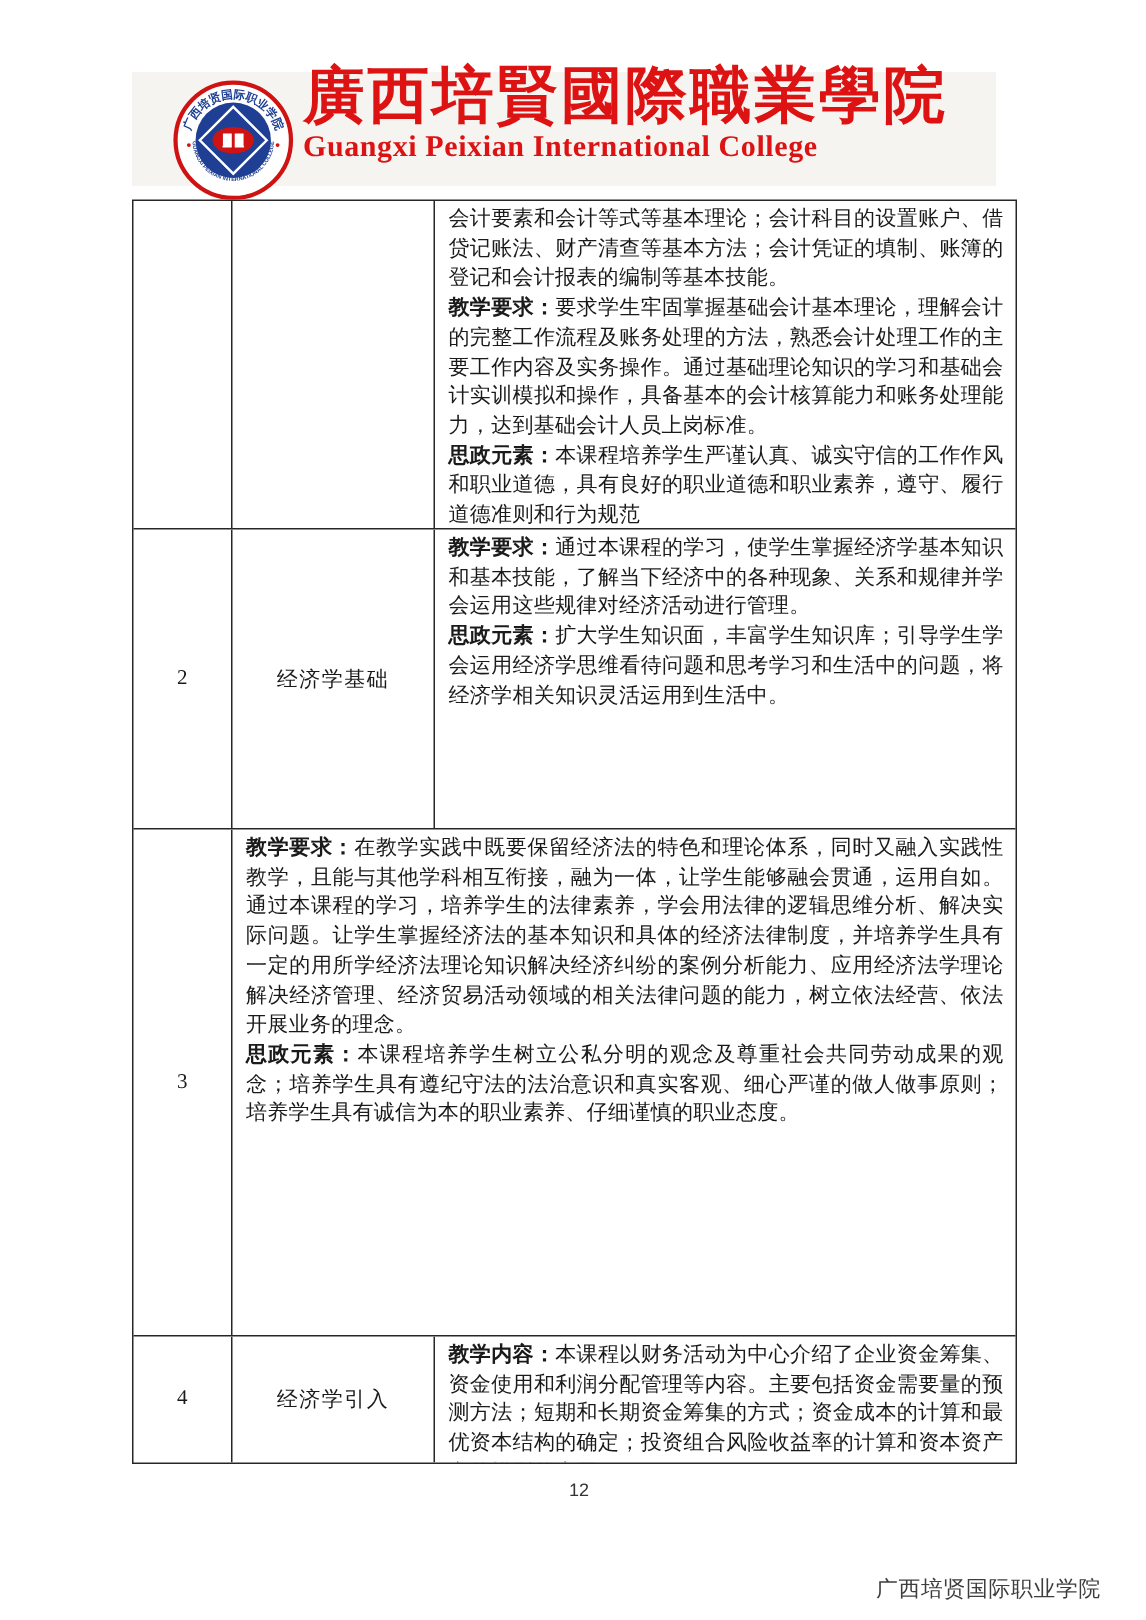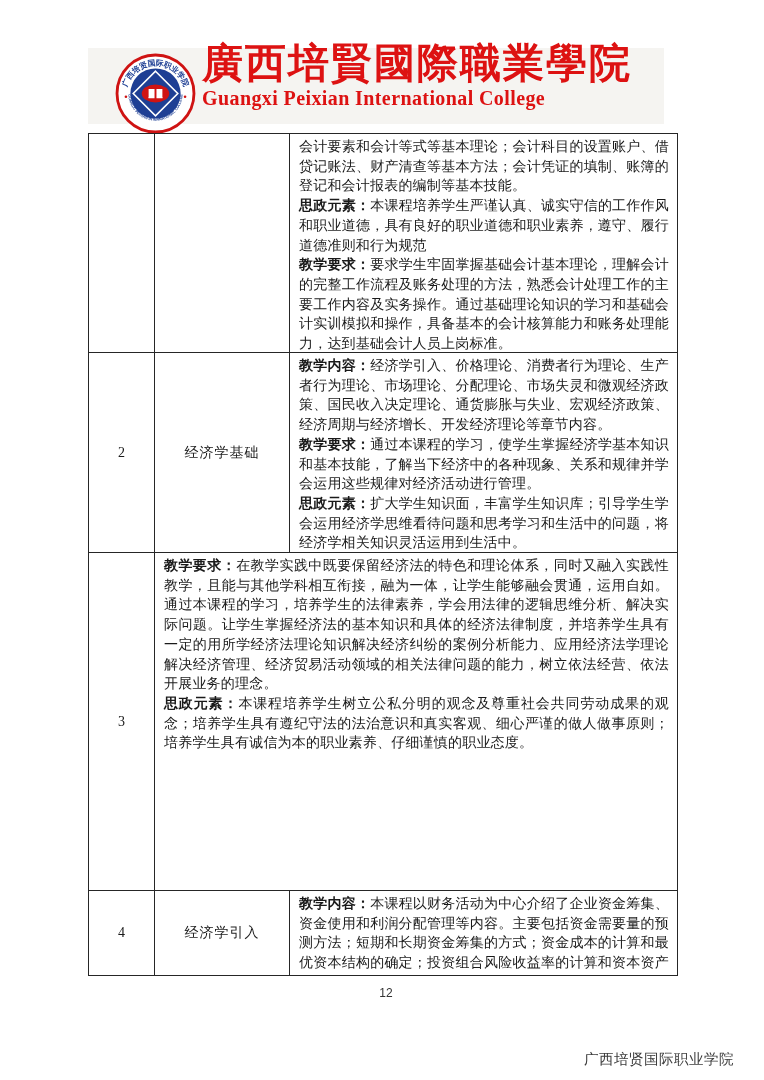--- a/index.html
+++ b/index.html
@@ -97,30 +97,29 @@
     <div class="title-en">Guangxi Peixian International College</div>
   </div>
 
   <div class="course-table">
 
     <div class="trow r1">
       <div class="cell-num"></div>
       <div class="cell-course"></div>
       <div class="cell-content">
         <p><b></b><span>会计要素和会计等式等基本理论；会计科目的设置账户、借贷记账法、财产清查等基本方法；会计凭证的填制、账簿的登记和会计报表的编制等基本技能。</span></p>
+        <p><b>教学要求：</b><span>要求学生牢固掌握基础会计基本理论，理解会计的完整工作流程及账务处理的方法，熟悉会计处理工作的主要工作内容及实务操作。通过基础理论知识的学习和基础会计实训模拟和操作，具备基本的会计核算能力和账务处理能力，达到基础会计人员上岗标准。</span></p>
         <p><b>思政元素：</b><span>本课程培养学生严谨认真、诚实守信的工作作风和职业道德，具有良好的职业道德和职业素养，遵守、履行道德准则和行为规范</span></p>
-        <p><b>教学要求：</b><span>要求学生牢固掌握基础会计基本理论，理解会计的完整工作流程及账务处理的方法，熟悉会计处理工作的主要工作内容及实务操作。通过基础理论知识的学习和基础会计实训模拟和操作，具备基本的会计核算能力和账务处理能力，达到基础会计人员上岗标准。</span></p>
       </div>
     </div>
 
     <div class="trow r2">
       <div class="cell-num">2</div>
       <div class="cell-course">经济学基础</div>
       <div class="cell-content">
-        <p><b>教学内容：</b><span>经济学引入、价格理论、消费者行为理论、生产者行为理论、市场理论、分配理论、市场失灵和微观经济政策、国民收入决定理论、通货膨胀与失业、宏观经济政策、经济周期与经济增长、开发经济理论等章节内容。</span></p>
         <p><b>教学要求：</b><span>通过本课程的学习，使学生掌握经济学基本知识和基本技能，了解当下经济中的各种现象、关系和规律并学会运用这些规律对经济活动进行管理。</span></p>
         <p><b>思政元素：</b><span>扩大学生知识面，丰富学生知识库；引导学生学会运用经济学思维看待问题和思考学习和生活中的问题，将经济学相关知识灵活运用到生活中。</span></p>
       </div>
     </div>
 
     <div class="trow r3">
       <div class="cell-num">3</div>
       <div class="cell-content">
         <p><b>教学要求：</b><span>在教学实践中既要保留经济法的特色和理论体系，同时又融入实践性教学，且能与其他学科相互衔接，融为一体，让学生能够融会贯通，运用自如。通过本课程的学习，培养学生的法律素养，学会用法律的逻辑思维分析、解决实际问题。让学生掌握经济法的基本知识和具体的经济法律制度，并培养学生具有一定的用所学经济法理论知识解决经济纠纷的案例分析能力、应用经济法学理论解决经济管理、经济贸易活动领域的相关法律问题的能力，树立依法经营、依法开展业务的理念。</span></p>
         <p><b>思政元素：</b><span>本课程培养学生树立公私分明的观念及尊重社会共同劳动成果的观念；培养学生具有遵纪守法的法治意识和真实客观、细心严谨的做人做事原则；培养学生具有诚信为本的职业素养、仔细谨慎的职业态度。</span></p>

